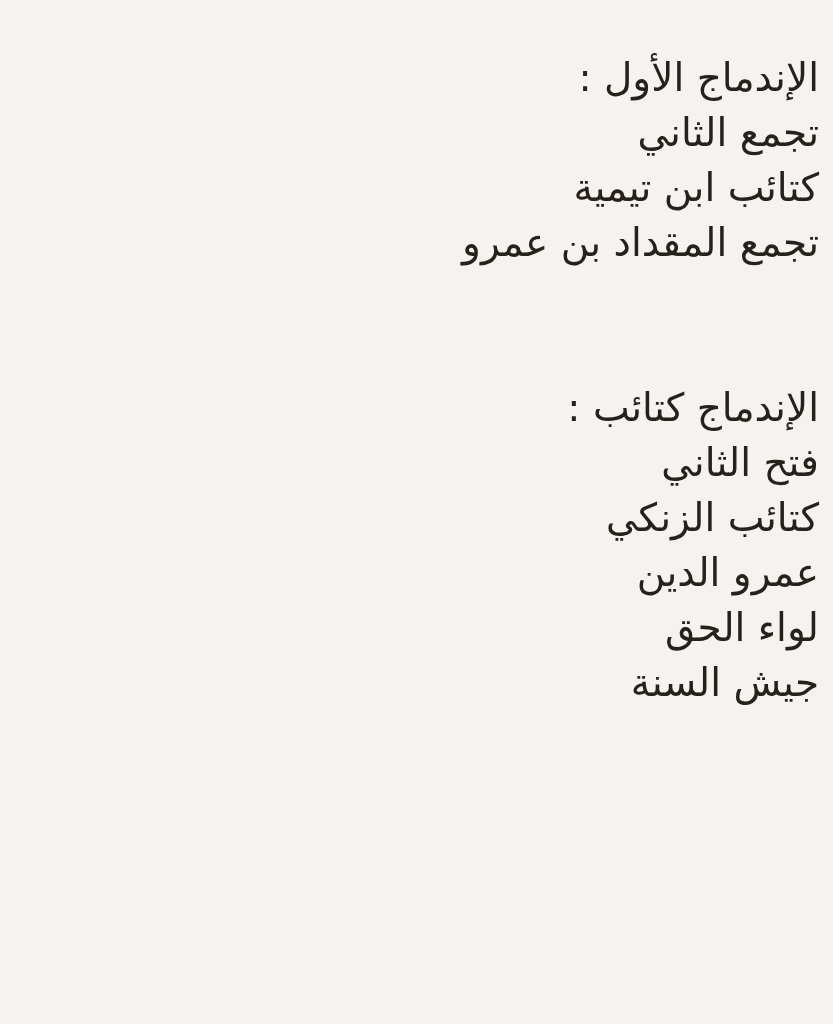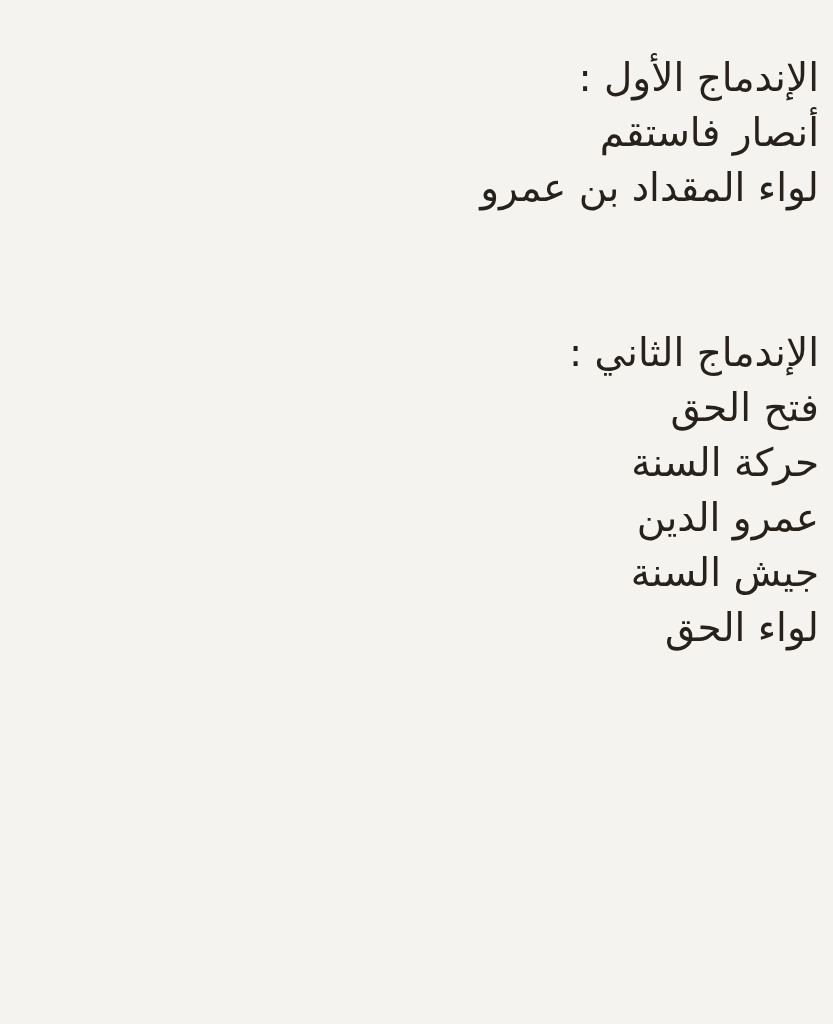--- a/index.html
+++ b/index.html
@@ -29,26 +29,27 @@
     height: 110px;
   }
 </style>
 </head>
 <body>
 
 <div class="page">
   <div class="text-block" dir="rtl">
 
     <div class="line">الإندماج الأول :</div>
-    <div class="line">أنصار فاستقم</div>
-    <div class="line">لواء المقداد بن عمرو</div>
+    <div class="line">تجمع الثاني</div>
+    <div class="line">كتائب ابن تيمية</div>
+    <div class="line">تجمع المقداد بن عمرو</div>
 
     <div class="section-gap"></div>
 
-    <div class="line">الإندماج الثاني :</div>
-    <div class="line">فتح الحق</div>
-    <div class="line">حركة السنة</div>
+    <div class="line">الإندماج كتائب :</div>
+    <div class="line">فتح الثاني</div>
+    <div class="line">كتائب الزنكي</div>
     <div class="line">عمرو الدين</div>
+    <div class="line">لواء الحق</div>
     <div class="line">جيش السنة</div>
-    <div class="line">لواء الحق</div>
 
   </div>
 </div>
 
 </body></html>

